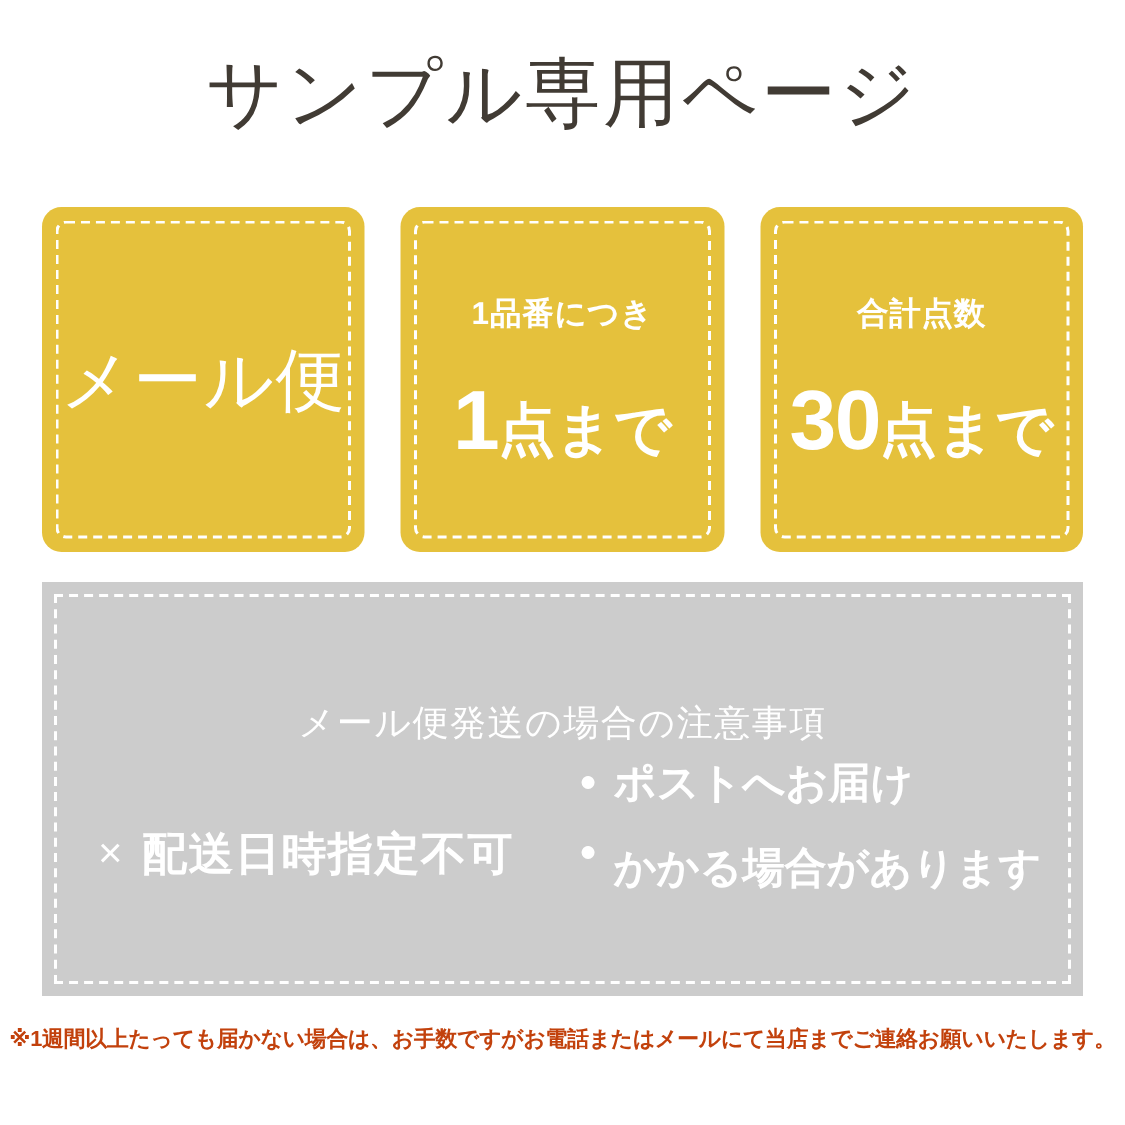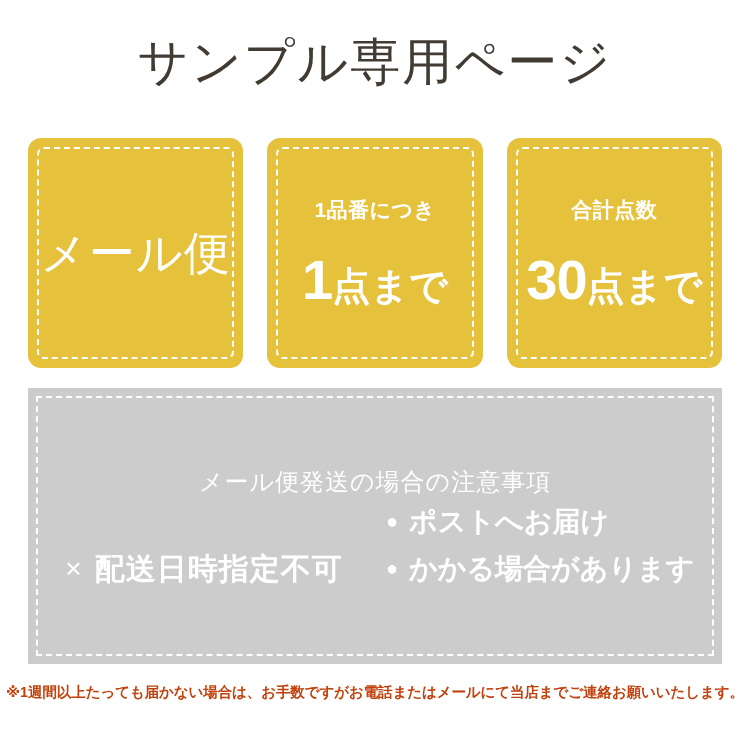--- a/index.html
+++ b/index.html
@@ -205,20 +205,21 @@
   .bullet-text {
     font-size: 28px;
     font-weight: 700;
     line-height: 1.12;
     letter-spacing: 0px;
     color: #ffffff;
     white-space: nowrap;
   }
   .bullet-text .l2 {
     display: block;
+    margin-top: 10px;
   }
 
   
   .footnote {
     position: absolute;
     left: 0;
     top: 683px;
     width: 750px;
     text-align: center;
     font-size: 14.5px;

